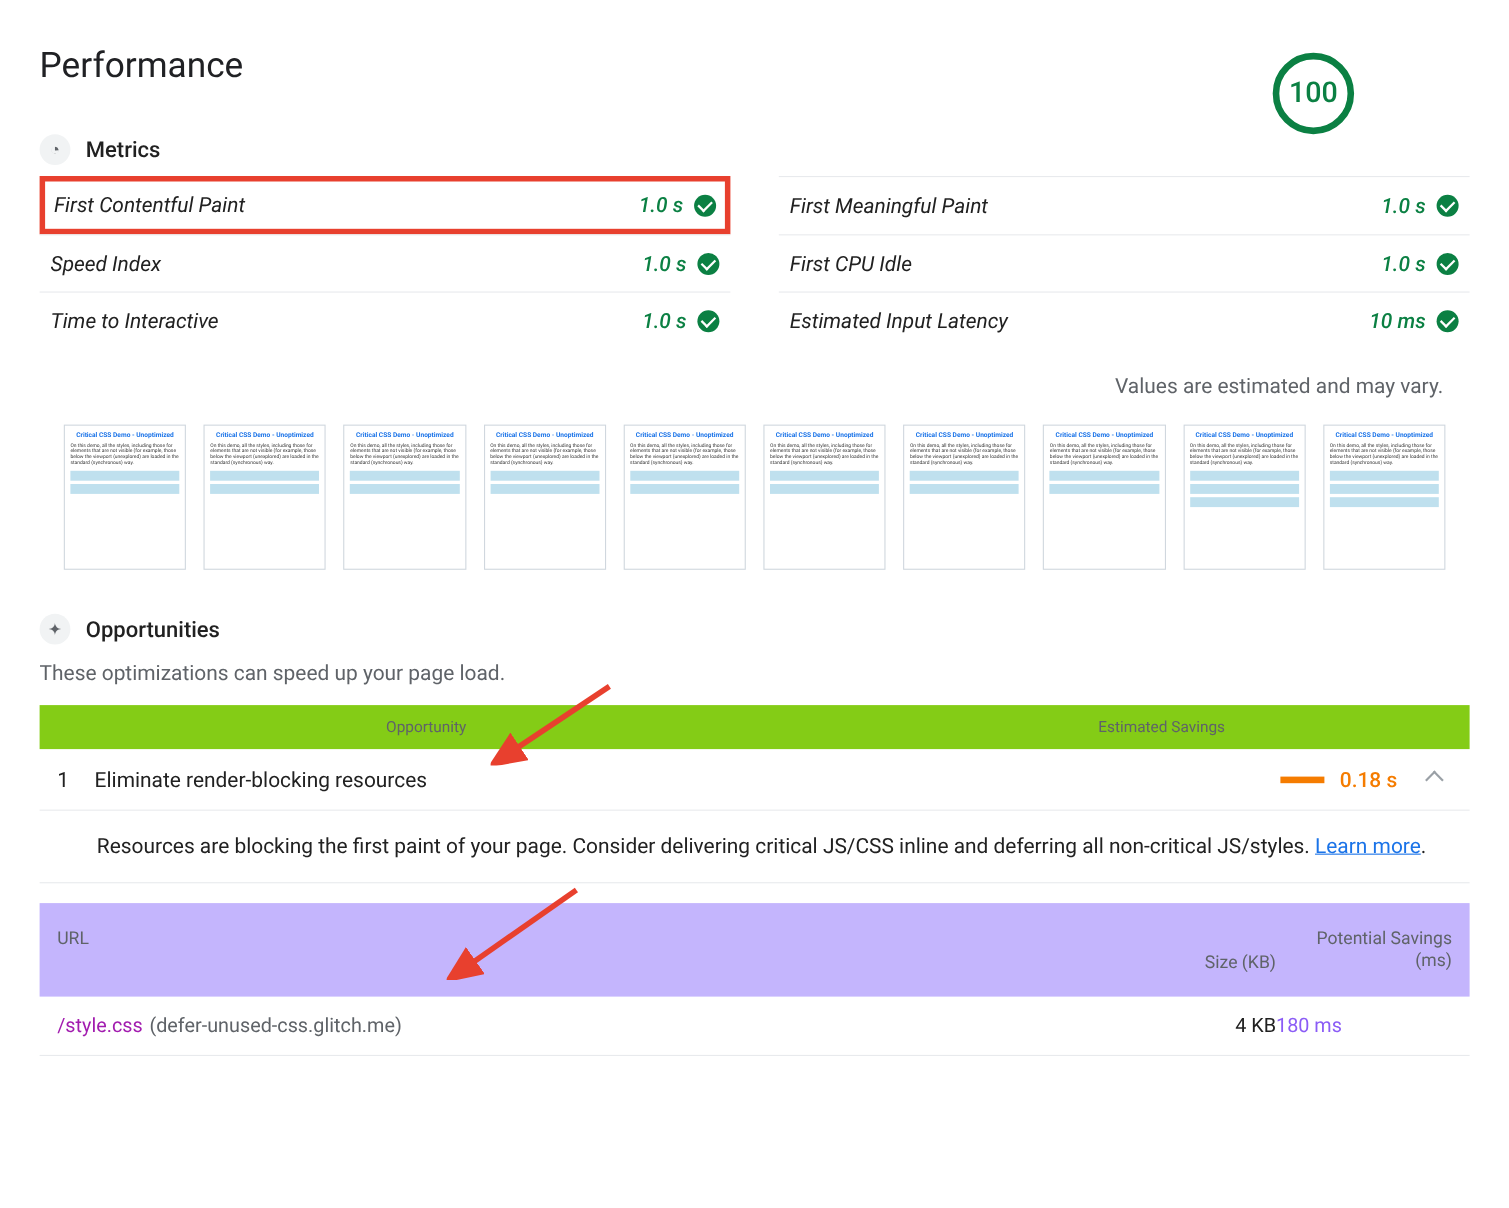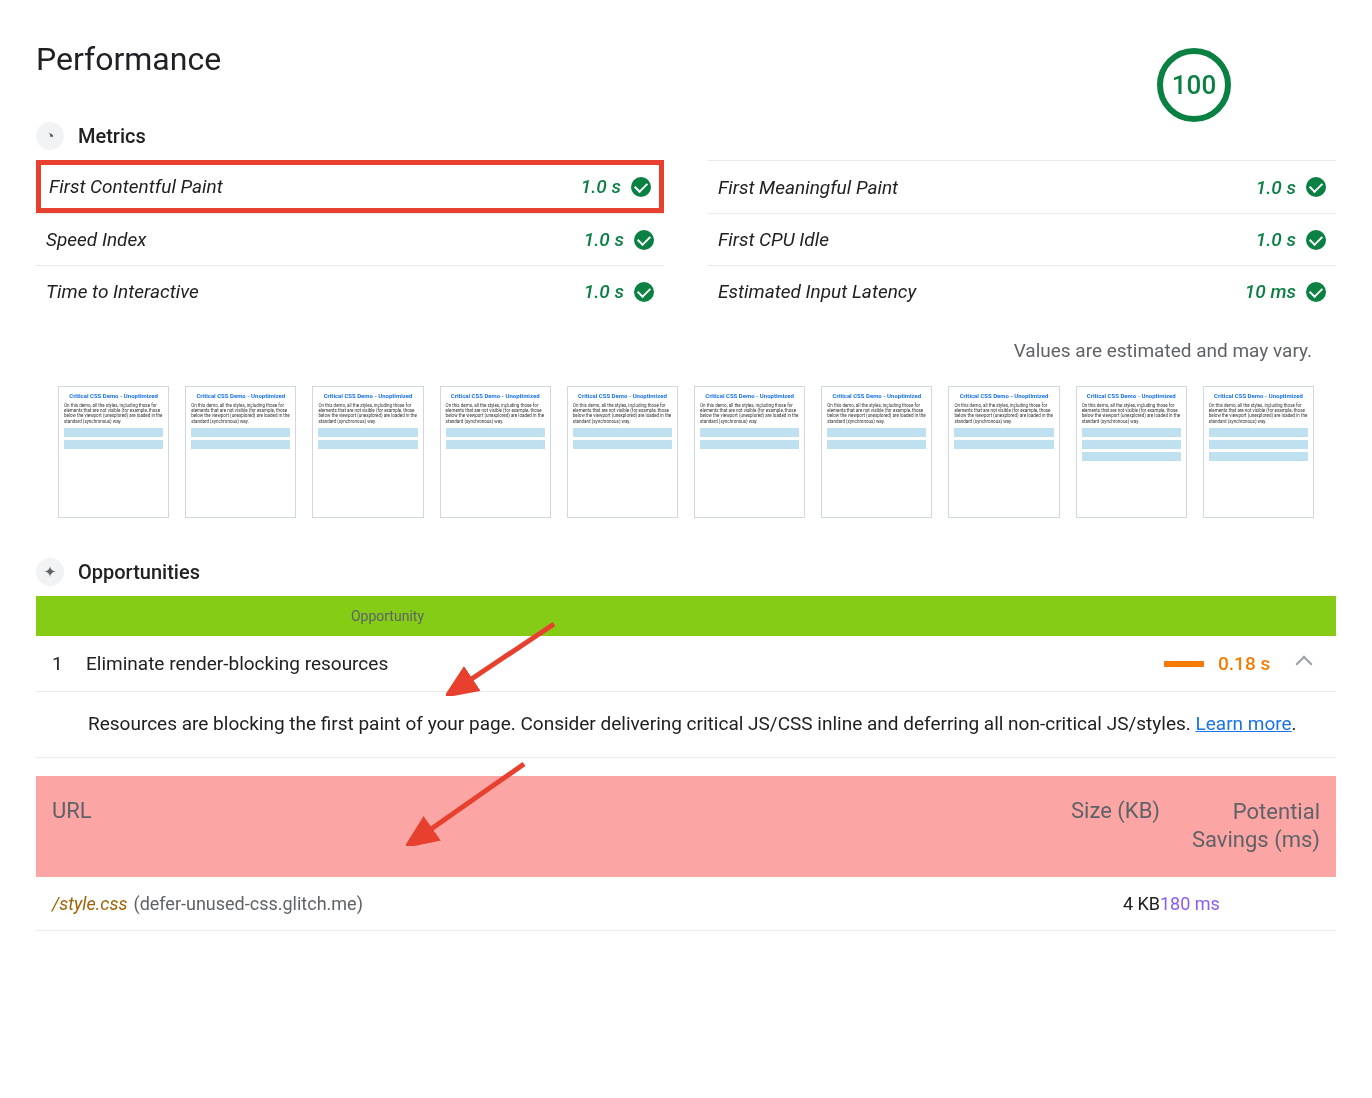--- a/index.html
+++ b/index.html
@@ -82,32 +82,32 @@
 .opp-chevron {
   width: 12px; height: 12px; border-right: 2px solid #9aa0a6; border-bottom: 2px solid #9aa0a6;
   transform: rotate(-135deg); margin: 0 6px;
 }
 .opp-detail {
   padding: 18px 10px 18px 52px; font-size: 19px; color: #212121; line-height: 1.5;
   border-bottom: 1px solid #e8eaed;
 }
 .opp-detail a { color: #1a73e8; text-decoration: underline; }
 .resources-head {
-  display: flex; background: #fca5a5; padding: 22px 16px;
-  font-size: 22px; color: #5f6368; margin-top: 18px;
+  display: flex; background: #c4b5fd; padding: 22px 16px;
+  font-size: 16px; color: #5f6368; margin-top: 18px;
 }
 .res-url-h { flex: 1; }
-.res-size-h { width: 130px; text-align: right; }
+.res-size-h { width: 130px; text-align: right; margin-top: 22px; }
 .res-sav-h { width: 160px; text-align: right; line-height: 1.3; }
 .resource-row {
   display: flex; align-items: center; padding: 16px;
   border-bottom: 1px solid #e8eaed; font-size: 18px;
 }
 .res-url { flex: 1; }
-.res-path { color: #a16207; font-style: italic; }
+.res-path { color: #a21caf; }
 .res-host { color: #5f6368; margin-left: 6px; }
 .res-size { width: 130px; text-align: right; color: #212121; }
 .res-sav { width: 160px; text-align: left; color: #8b5cf6; }
 .arrow {
   position: absolute; pointer-events: none;
 }
 .section-wrap { margin-top: 18px; }
 .pos-rel { position: relative; }
 </style>
 </head>
@@ -235,23 +235,25 @@
       <div class="ff-bar"></div>
       <div class="ff-bar"></div>
     </div>
   </div>
 
 <div class="section-wrap pos-rel">
   <div class="section-head">
     <div class="section-icon">✦</div>
     <div class="section-title">Opportunities</div>
   </div>
+  <div class="opportunities-desc">These optimizations can speed up your page load.</div>
 
   <div class="opp-head-row">
     <div class="opp-head-opp">Opportunity</div>
+    <div class="opp-head-sav">Estimated Savings</div>
   </div>
 
   <svg class="arrow" style="left:410px; top:58px;" width="120" height="80">
     <defs>
         <marker id="ah1" markerWidth="10" markerHeight="10" refX="2" refY="3" orient="auto">
           <path d="M0,0 L0,6 L7,3 z" fill="#e8402e"></path>
         </marker>
       </defs>
     <line x1="108" y1="8" x2="18" y2="68" stroke="#e8402e" stroke-width="5" marker-end="url(#ah1)"></line>
   </svg>

